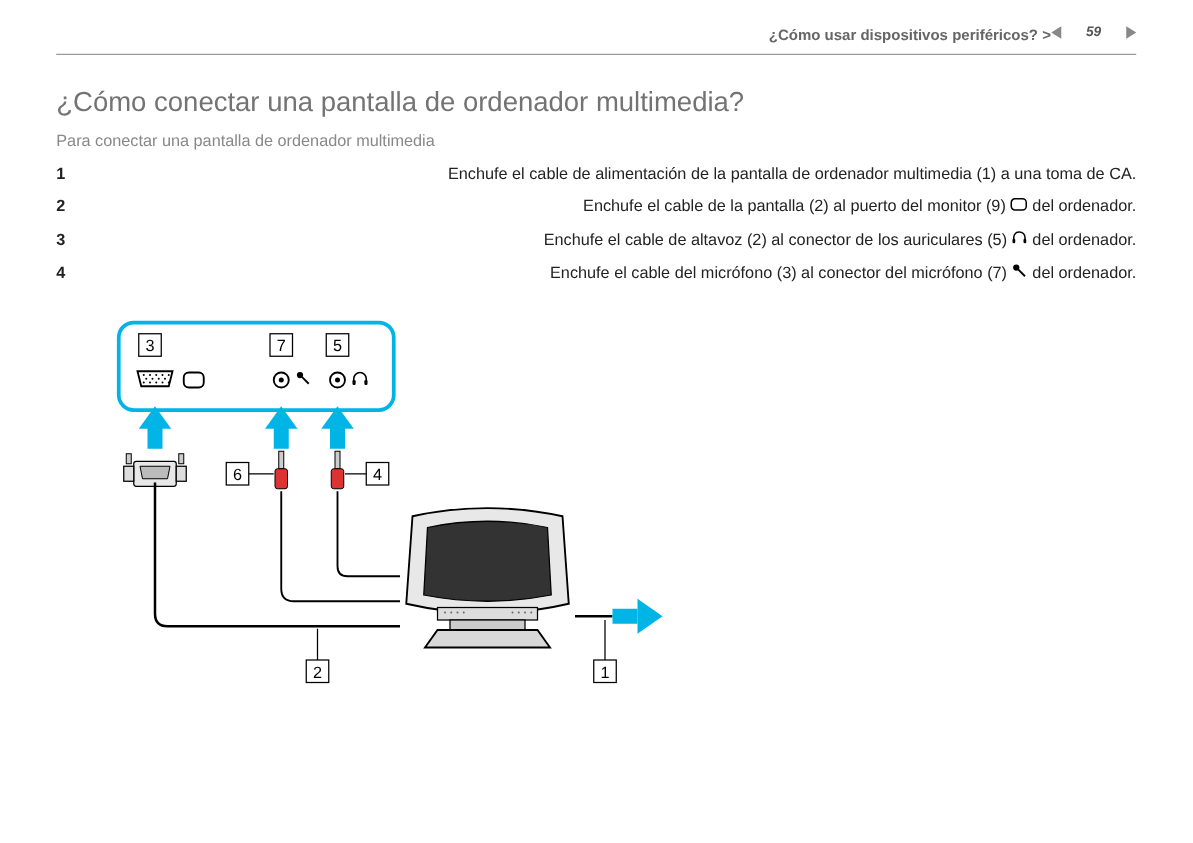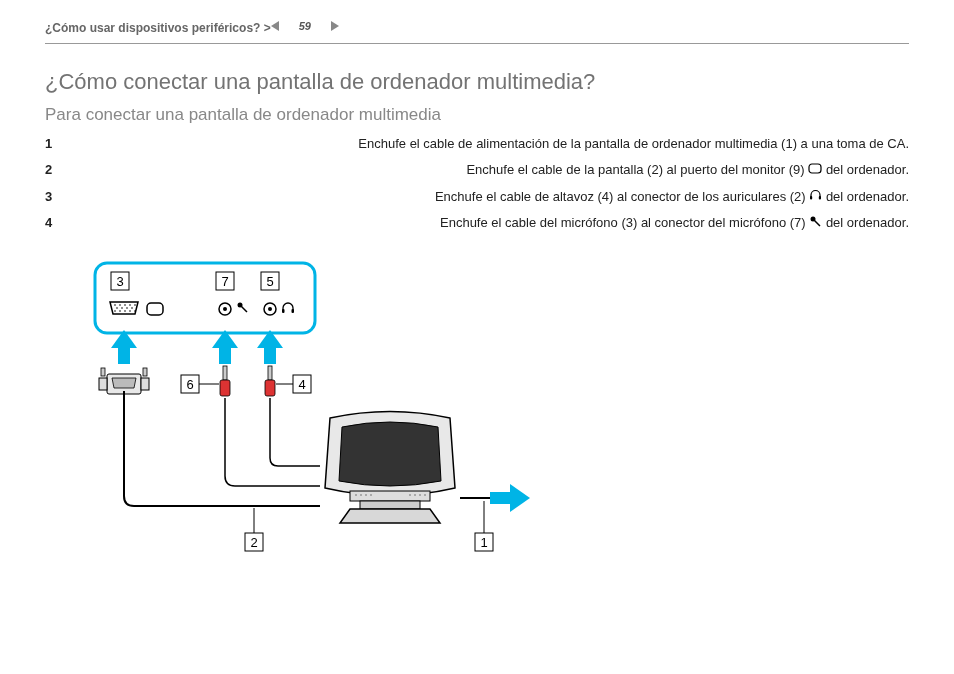--- a/index.html
+++ b/index.html
@@ -9,21 +9,21 @@
     background: #fff;
     color: #333;
     width: 954px;
   }
   .page {
     padding: 20px 45px 30px 45px;
     position: relative;
   }
   .header {
     display: flex;
-    justify-content: flex-start;
+    justify-content: flex-end;
     align-items: flex-start;
     border-bottom: 1px solid #999;
     padding-bottom: 6px;
     margin-bottom: 25px;
   }
   .breadcrumb {
     font-size: 12px;
     font-weight: bold;
     color: #666;
     line-height: 1.4;
@@ -49,21 +49,21 @@
     font-weight: normal;
     color: #737373;
     margin: 0 0 10px 0;
   }
   p.intro {
     font-size: 13px;
     margin: 0 0 18px 0;
     color: #222;
   }
   h2.subheading {
-    font-size: 17px;
+    font-size: 13px;
     font-weight: normal;
     color: #888;
     margin: 0 0 10px 0;
   }
   ol.steps {
     counter-reset: step;
     list-style: none;
     padding: 0;
     margin: 0 0 25px 0;
     text-align: right;
@@ -120,21 +120,21 @@
     <li>
       <span>Enchufe el cable de la pantalla (2) al puerto del monitor (9) </span>
       <span class="inline-icon">
         <svg width="14" height="11" viewBox="0 0 14 11">
             <rect x="1" y="1" width="12" height="9" rx="3" ry="3" fill="none" stroke="#000" stroke-width="1.2"></rect>
           </svg>
       </span>
       <span> del ordenador.</span>
     </li>
     <li>
-      <span>Enchufe el cable de altavoz (4) al conector de los auriculares (2) </span>
+      <span>Enchufe el cable de altavoz (2) al conector de los auriculares (5) </span>
       <span class="inline-icon">
         <svg width="13" height="13" viewBox="0 0 13 13">
             <path d="M2 9 V7 a4.5 4.5 0 0 1 9 0 V9" fill="none" stroke="#000" stroke-width="1.2"></path>
             <rect x="1" y="8" width="2.2" height="3.5" rx="1" fill="#000"></rect>
             <rect x="9.8" y="8" width="2.2" height="3.5" rx="1" fill="#000"></rect>
           </svg>
       </span>
       <span> del ordenador.</span>
     </li>
     <li>

